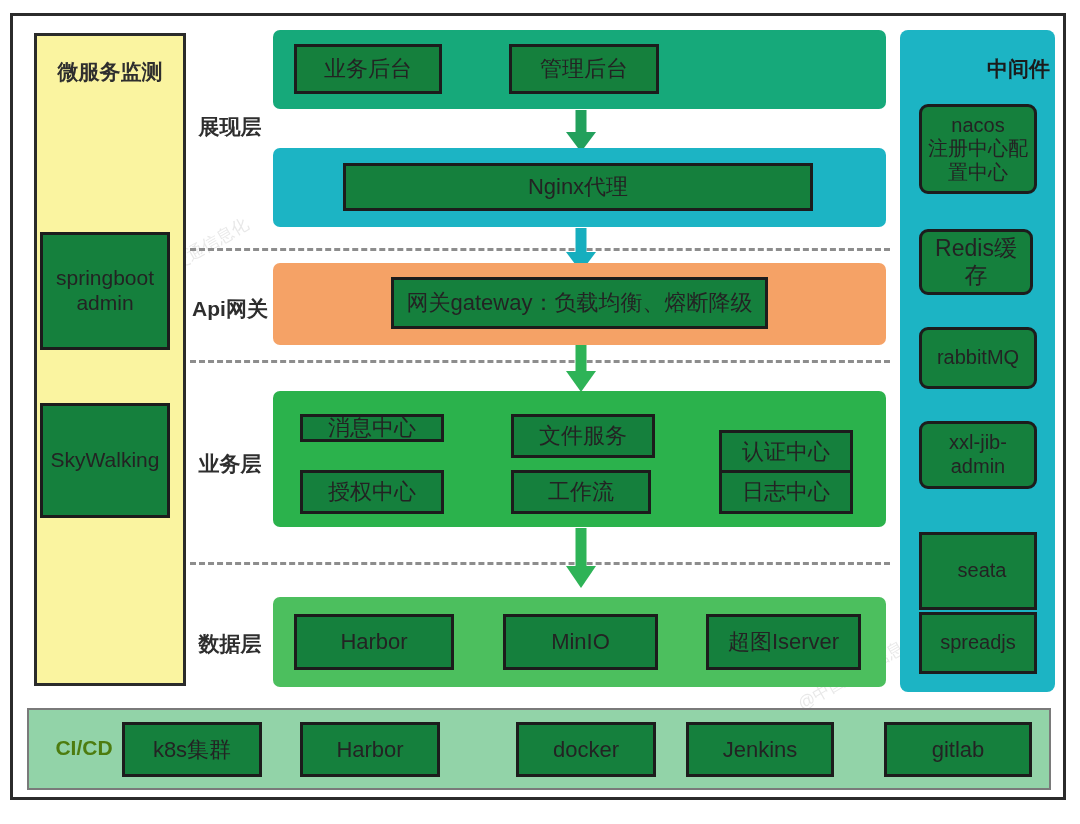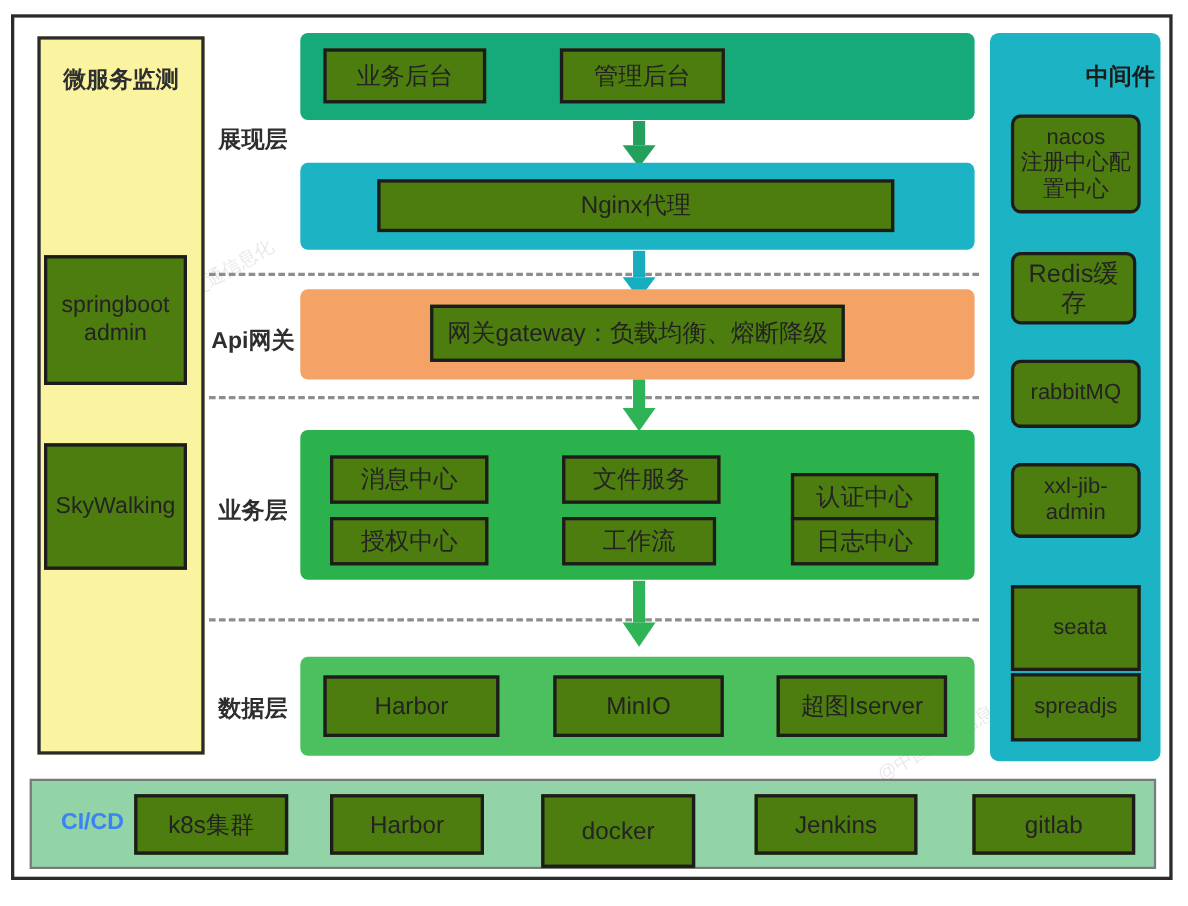--- a/index.html
+++ b/index.html
@@ -35,21 +35,21 @@
   .band {
     position: absolute;
     box-sizing: border-box;
     border-radius: 7px;
   }
 
   
   .node {
     position: absolute;
     box-sizing: border-box;
-    background: #4d7c0f;
+    background: #15803d;
     border: 3px solid #1c1c1c;
     display: flex;
     align-items: center;
     justify-content: center;
     text-align: center;
     color: #232323;
     line-height: 1.18;
     font-size: 22px;
     padding: 2px 4px;
   }
@@ -150,21 +150,21 @@
     border: 2px solid #7a7a7a;
     box-sizing: border-box;
   }
   .cicd-label {
     position: absolute;
     left: 38px;
     top: 736px;
     width: 92px;
     text-align: center;
     font-size: 21px;
-    color: #3b82f6;
+    color: #4d7c0f;
     font-weight: 700;
   }
 
   
   .wm {
     position: absolute;
     color: rgba(140,140,140,0.20);
     font-size: 17px;
     transform: rotate(-30deg);
     white-space: nowrap;
@@ -222,21 +222,21 @@
 
   <div class="band" style="left:273px; top:263px; width:613px; height:82px; background:#F5A266;"></div>
   <div class="node" style="left:391px; top:277px; width:377px; height:52px;">网关gateway：负载均衡、熔断降级</div>
 
   <div class="arrow" style="left:581px; top:345px; height:48px;">
     <div class="shaft" style="height:26px; background:#2EB357;"></div>
     <div class="head" style="top:26px; border-top:21px solid #2EB357;"></div>
   </div>
 
   <div class="band" style="left:273px; top:391px; width:613px; height:136px; background:#2BB24C;"></div>
-  <div class="node" style="left:300px; top:414px; width:144px; height:44px;">消息中心</div>
+  <div class="node" style="left:300px; top:414px; width:144px; height:28px;">消息中心</div>
   <div class="node" style="left:511px; top:414px; width:144px; height:44px;">文件服务</div>
   <div class="node" style="left:719px; top:414px; width:134px; height:44px;margin-top:16px;">认证中心</div>
   <div class="node" style="left:300px; top:470px; width:144px; height:44px;">授权中心</div>
   <div class="node" style="left:511px; top:470px; width:140px; height:44px;">工作流</div>
   <div class="node" style="left:719px; top:470px; width:134px; height:44px;">日志中心</div>
 
   <div class="arrow" style="left:581px; top:528px; height:62px;">
     <div class="shaft" style="height:38px; background:#2EB357;"></div>
     <div class="head" style="top:38px; border-top:22px solid #2EB357;"></div>
   </div>
@@ -266,17 +266,17 @@
 
   <div class="node" style="left:919px; top:532px; width:118px; height:78px; font-size:20px;padding-left:12px;">seata</div>
 
   <div class="node" style="left:919px; top:612px; width:118px; height:62px; font-size:20px;">spreadjs</div>
 
   <div class="cicd-bar"></div>
   <div class="cicd-label">CI/CD</div>
 
   <div class="node" style="left:122px; top:722px; width:140px; height:55px;">k8s集群</div>
   <div class="node" style="left:300px; top:722px; width:140px; height:55px;">Harbor</div>
-  <div class="node" style="left:492px; top:722px; width:140px; height:67px;">docker</div>
+  <div class="node" style="left:516px; top:722px; width:140px; height:55px;">docker</div>
   <div class="node" style="left:686px; top:722px; width:148px; height:55px;">Jenkins</div>
   <div class="node" style="left:884px; top:722px; width:148px; height:55px;">gitlab</div>
 
 </div>
 
 </body></html>

